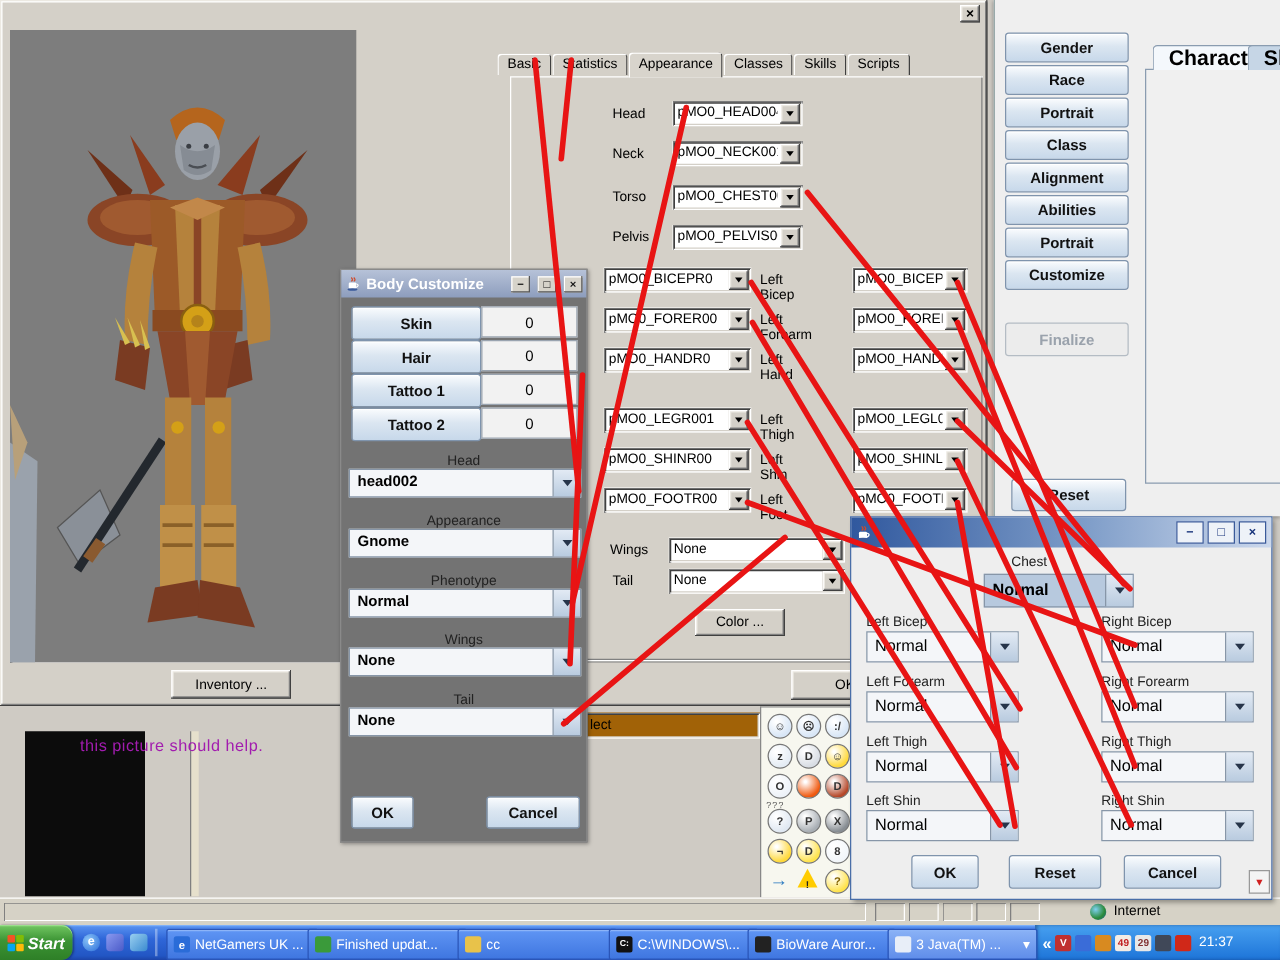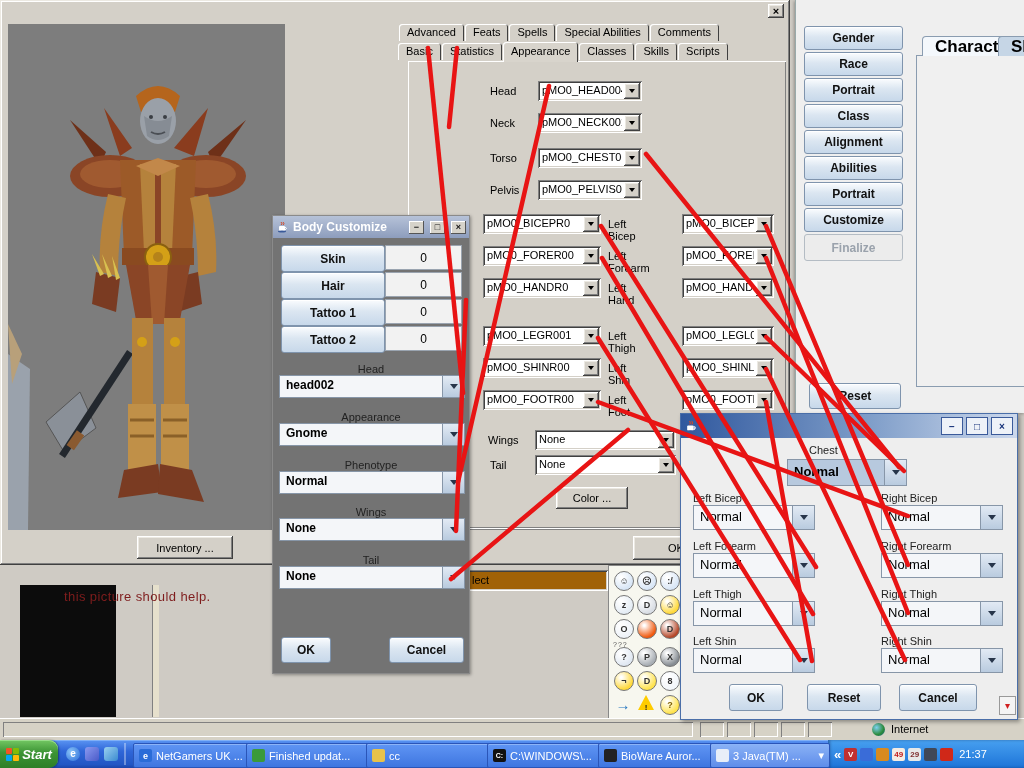--- a/index.html
+++ b/index.html
@@ -67,21 +67,21 @@
          border:1px solid #2a55b8;box-shadow:inset 0 1px #8cb4f8;color:#fff;font-size:11px;
          display:flex;align-items:center;gap:4px;padding:0 5px;overflow:hidden;white-space:nowrap}
   .tkicon{width:13px;height:13px;border-radius:2px;flex:0 0 13px;display:flex;align-items:center;justify-content:center;
           font-size:9px;font-weight:bold;color:#fff}
   #tray{left:828px;top:740px;width:196px;height:28px;background:linear-gradient(180deg,#47a0f0,#1d74d8);
         box-shadow:inset 2px 0 3px rgba(0,0,40,.35);display:flex;align-items:center;gap:3px;padding-left:6px;box-sizing:border-box}
   .trayicon{width:13px;height:13px;border-radius:2px;display:flex;align-items:center;justify-content:center;
             font-size:8px;font-weight:bold;color:#fff}
   #clock{color:#fff;font-size:11px;margin-left:3px}
   
-  .note{font-size:13px;letter-spacing:.4px;color:#7f1d1d}
+  .note{font-size:13px;letter-spacing:.4px;color:#a21caf}
   #annotations{left:0;top:0;width:1024px;height:768px;pointer-events:none;z-index:40}
   .z1{z-index:1}.z2{z-index:2}.z3{z-index:3}.z4{z-index:4}.z5{z-index:50}
 </style>
 </head>
 <body>
 
 <div class="abs" style="left:0;top:565px;width:1024px;height:175px;background:#cfcbc4"></div>
 <div class="abs" style="left:20px;top:585px;width:96px;height:132px;background:#0c0c0c"></div>
 <div class="abs" style="left:152px;top:585px;width:6px;height:132px;background:#e6e0cc;border-left:1px solid #808080"></div>
 <div class="abs note" style="left:64px;top:589px;width:250px">this picture should help.</div>
@@ -219,21 +219,20 @@
       <path d="M122 396 h24 M122 412 h24 M155 396 h24 M155 412 h24" stroke="#8a6028" stroke-width="3"></path>
 
       <polygon points="116,446 150,440 154,468 110,474" fill="#7a3b22"></polygon>
       <polygon points="184,446 152,440 150,470 196,478" fill="#7a3b22"></polygon>
     </svg>
   </div>
   <div class="abs cbtn" style="left:137px;top:536px;width:96px;height:23px">
     <span>Inventory ...</span>
   </div>
 
-  <div class="abs" id="tabs-row1" style="left:399px;top:24px;height:18px;white-space:nowrap"><span class="tab">Advanced</span><span class="tab">Feats</span><span class="tab">Spells</span><span class="tab">Special Abilities</span><span class="tab">Comments</span></div>
   <div class="abs" id="tabs-row2" style="left:398px;top:43px;height:19px;white-space:nowrap"><span class="tab">Basic</span><span class="tab">Statistics</span><span class="tab active">Appearance</span><span class="tab">Classes</span><span class="tab">Skills</span><span class="tab">Scripts</span></div>
 
   <div class="abs" style="left:408px;top:61px;width:378px;height:469px;background:#d4d0c8;box-shadow:inset 1px 1px #fff,inset -1px -1px #808080"></div>
   <div id="part-rows" class="abs" style="left:0;top:0">
       <div class="abs" style="left: 490px; top: 85px;">Head</div>
       <div class="abs cdd" style="left: 538px; top: 81px; width: 104px; height: 20px;">
         <span class="txt">pMO0_HEAD004</span>
         <span class="arw">
           <span class="tri"></span>
         </span>
@@ -368,21 +367,21 @@
   <div id="cr-buttons">
       <div class="abs jbtn" style="left: 8px; top: 26px; width: 97px; height: 22px;">Gender</div>
       <div class="abs jbtn" style="left: 8px; top: 52px; width: 97px; height: 22px;">Race</div>
       <div class="abs jbtn" style="left: 8px; top: 78px; width: 97px; height: 22px;">Portrait</div>
       <div class="abs jbtn" style="left: 8px; top: 104px; width: 97px; height: 22px;">Class</div>
       <div class="abs jbtn" style="left: 8px; top: 130px; width: 97px; height: 22px;">Alignment</div>
       <div class="abs jbtn" style="left: 8px; top: 156px; width: 97px; height: 22px;">Abilities</div>
       <div class="abs jbtn" style="left: 8px; top: 182px; width: 97px; height: 22px;">Portrait</div>
       <div class="abs jbtn" style="left: 8px; top: 208px; width: 97px; height: 22px;">Customize</div>
     </div>
-  <div class="abs jbtn disabled" style="left:8px;top:234px;width:97px;height:25px">
+  <div class="abs jbtn disabled" style="left:8px;top:258px;width:97px;height:25px">
     <span>Finalize</span>
   </div>
   <div class="abs" style="left:120px;top:55px;width:115px;height:330px;border:1px solid #8a9cb0;background:#f0f0f0"></div>
   <div class="abs jtab active" style="left:126px;top:36px">
     <span>Character</span>
   </div>
   <div class="abs jtab" style="left:202px;top:36px">
     <span>Sk</span>
   </div>
   <div class="abs jbtn" style="left:13px;top:383px;width:90px;height:24px">

